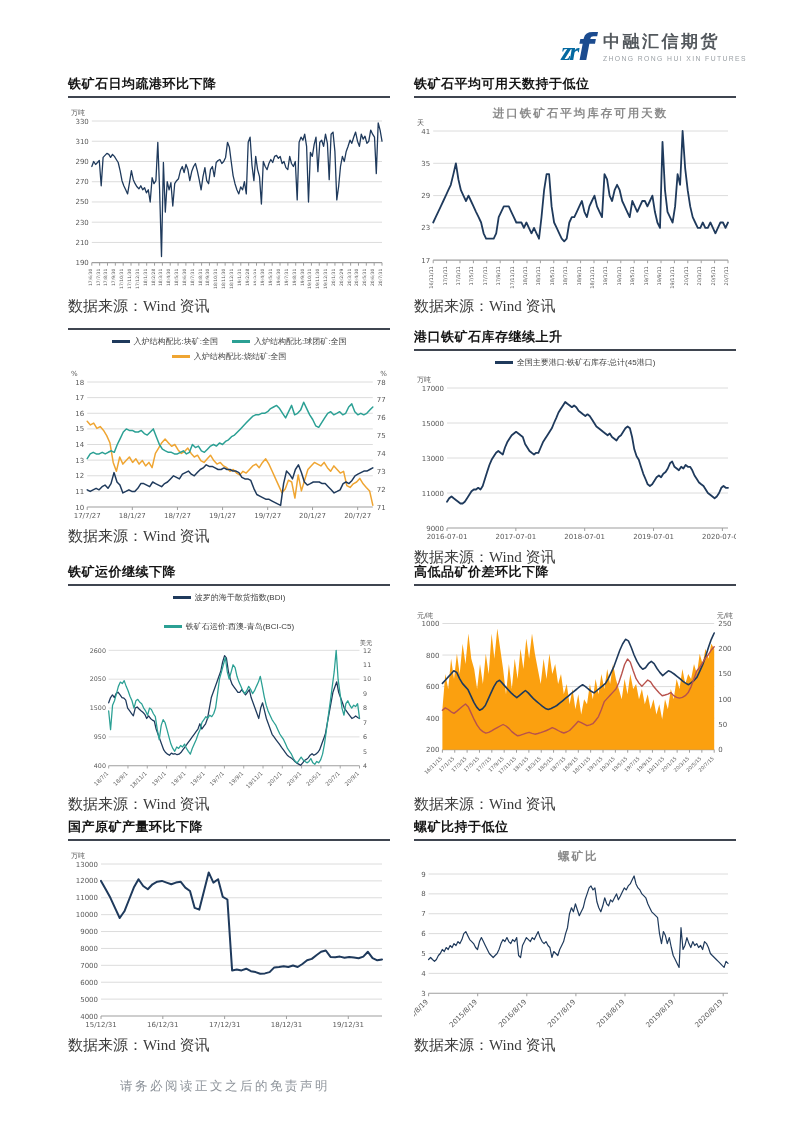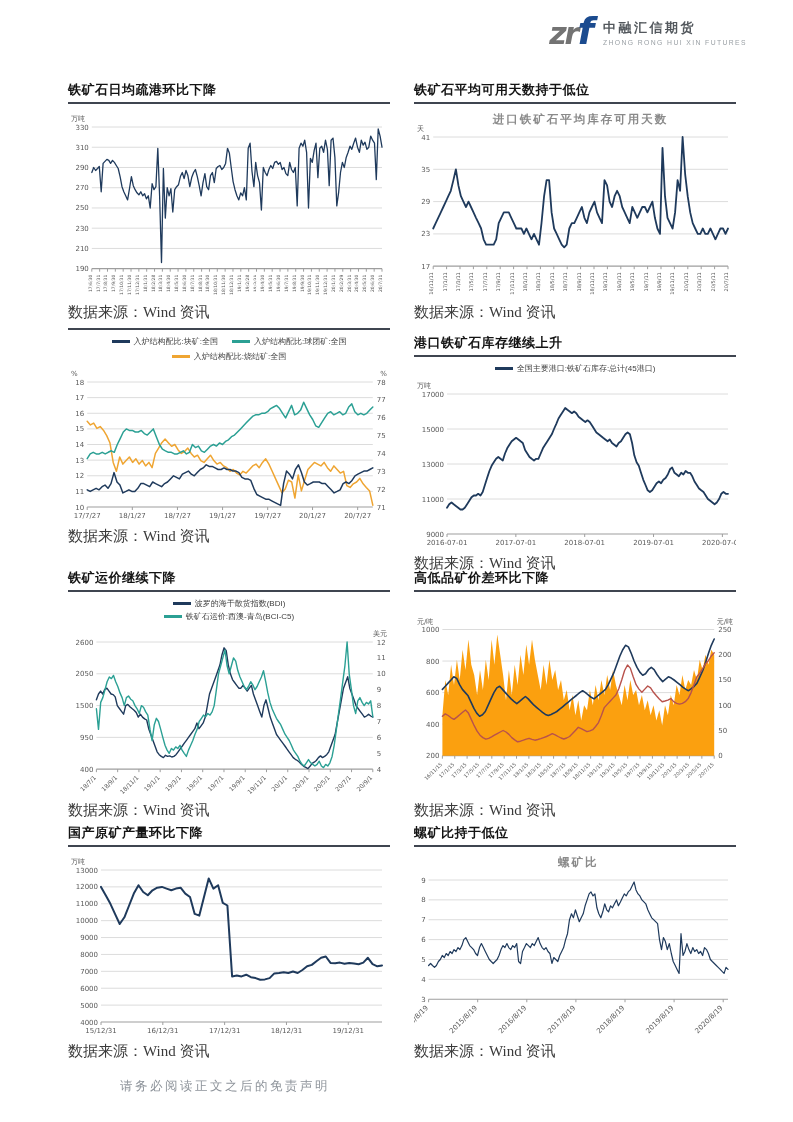--- a/index.html
+++ b/index.html
@@ -1,34 +1,34 @@
 <!DOCTYPE html>
 <html><head>
 <meta charset="utf-8">
 <style>
   html,body{margin:0;padding:0;background:#ffffff;}
   body{width:793px;height:1122px;position:relative;font-family:"Liberation Sans",sans-serif;overflow:hidden;}
   .logo{position:absolute;top:14px;right:46px;display:flex;align-items:flex-end;gap:9px;}
   .logo-mark{font-family:"DejaVu Sans",sans-serif;font-style:italic;font-weight:bold;line-height:0.9;}
-  .logo-zr{font-size:30px;color:#737373;letter-spacing:-2px;}
+  .logo-zr{font-size:26px;color:#0369a1;letter-spacing:-2px;font-family:Liberation Serif, serif;}
   .logo-f{font-size:38px;color:#1b4b8f;}
   .logo-text{display:flex;flex-direction:column;padding-bottom:2px;}
-  .logo-cn{font-size:13px;font-weight:bold;color:#53585d;letter-spacing:2.5px;}
+  .logo-cn{font-size:17px;font-weight:bold;color:#53585d;letter-spacing:2.5px;margin-top:16px;}
   .logo-en{font-size:6.8px;color:#9aa0a5;letter-spacing:1.4px;margin-top:2px;}
   .section{position:absolute;width:322px;}
   .col-l{left:68px;} .col-r{left:414px;}
   .r1{top:75px;} .r2{top:328px;} .r3{top:563px;} .r4{top:818px;}
-  .sec-title{margin:6px 0 3px 0;font-size:13px;font-weight:bold;color:#141414;font-family:"DejaVu Sans",sans-serif;letter-spacing:0.5px;}
+  .sec-title{margin:0 0 3px 0;font-size:13px;font-weight:bold;color:#141414;font-family:"DejaVu Sans",sans-serif;letter-spacing:0.5px;}
   .rule{height:2px;background:#3f4550;margin:0 0 5px 0;}
   .host{position:relative;width:100%;display:flex;flex-direction:column;}
   .r1 .host{height:190px;} .r2 .host{height:188px;} .r3 .host{height:200px;} .r4 .host{height:186px;}
   .host svg{display:block;flex:1 1 auto;}
   .host svg text{font-family:"DejaVu Sans",sans-serif;}
   .legend{display:flex;justify-content:center;align-items:center;gap:4px 14px;flex-wrap:wrap;font-size:8px;color:#404040;padding:1px 0 2px 0;flex:0 0 auto;text-align:center;}
-  .legend.stack{flex-direction:column;gap:2px;}
+  .legend.stack{flex-direction:column;gap:18px;}
   .lg-item{display:inline-flex;align-items:center;white-space:nowrap;}
   .sw{display:inline-block;margin-right:4px;}
   .sw.line{width:18px;height:2.5px;}
   .sw.area{width:12px;height:7px;}
   .caption{margin-top:4px;font-size:15px;color:#3a3a3a;font-family:"Liberation Serif",serif;}
   .disclaimer{position:absolute;top:1078px;left:120px;font-size:12.5px;color:#8d939a;letter-spacing:2.5px;font-family:"Liberation Serif",serif;}
 </style>
 </head>
 <body>
 

